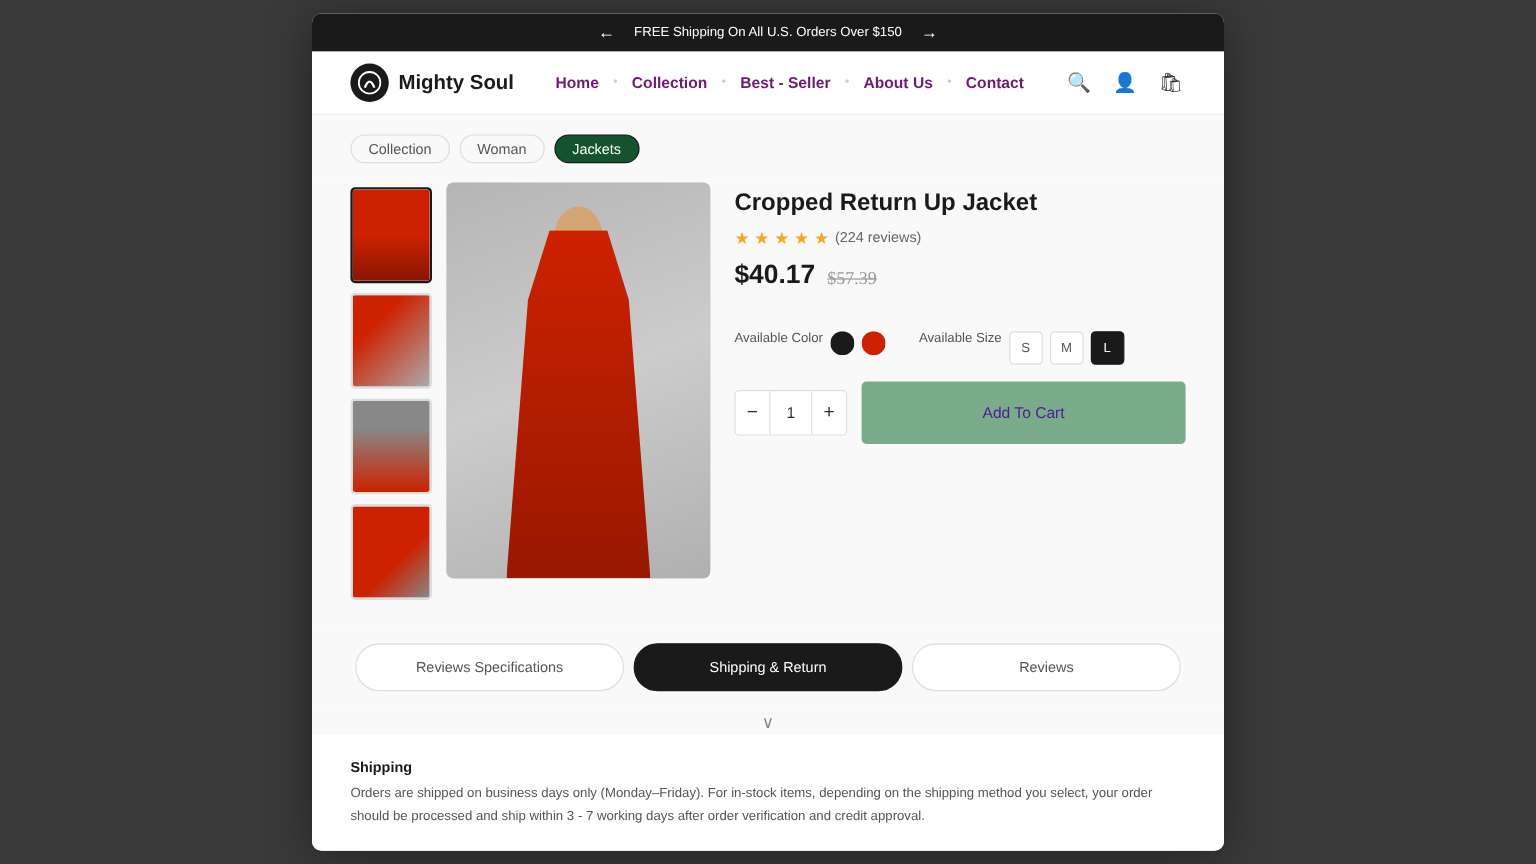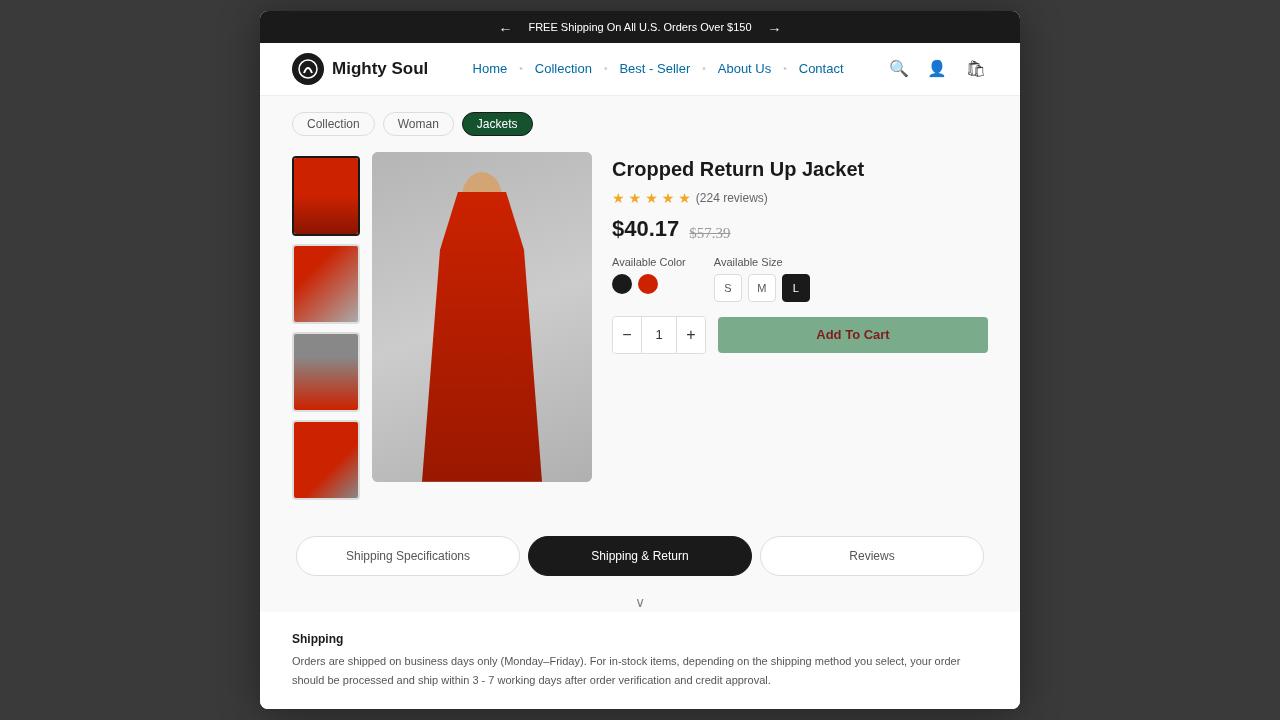--- a/index.html
+++ b/index.html
@@ -71,23 +71,24 @@
       color: #1a1a1a;
       text-align: center;
     }
     .nav {
       display: flex;
       align-items: center;
       gap: 6px;
     }
     .nav a {
       text-decoration: none;
-      color: #0369a1;
+      color: #701a75;
       font-size: 13px;
       padding: 4px 6px;
+      font-weight: bold;
     }
     .nav .dot {
       color: #ccc;
       font-size: 10px;
     }
     .header-icons {
       display: flex;
       align-items: center;
       gap: 14px;
     }
@@ -203,21 +204,21 @@
       font-size: 15px;
       color: #999;
       text-decoration: line-through;
       font-family: Liberation Serif, serif;
     }
     .options-row {
       display: flex;
       gap: 28px;
       margin-bottom: 14px;
     }
-    .option-group { display: flex; flex-direction: column; gap: 6px; }
+    .option-group { display: flex; flex-direction: row; gap: 6px; margin-top: 20px; }
     .option-label { font-size: 11px; color: #555; font-weight: 500; }
     .color-swatches { display: flex; gap: 6px; }
     .color-swatch {
       width: 20px;
       height: 20px;
       border-radius: 50%;
       cursor: pointer;
       border: 2px solid transparent;
     }
     .color-swatch.black { background: #1a1a1a; }
@@ -273,27 +274,27 @@
       text-align: center;
       border: none;
       border-left: 1px solid #ddd;
       border-right: 1px solid #ddd;
       font-size: 13px;
       color: #333;
       background: #fff;
     }
     .add-to-cart-btn {
       flex: 1;
-      height: 36px;
+      height: 52px;
       background: #7aab8a;
-      color: #7f1d1d;
+      color: #4c1d95;
       border: none;
       border-radius: 4px;
       font-size: 13px;
-      font-weight: 700;
+      font-weight: 400;
       cursor: pointer;
     }
     .description-section {}
     .desc-title { font-size: 13px; font-weight: 600; color: #1a1a1a; margin-bottom: 6px; }
     .desc-text { font-size: 11px; color: #555; line-height: 1.6; }
     .tabs-row {
       display: flex;
       gap: 0;
       padding: 12px 32px;
       background: #f9f9f9;
@@ -493,21 +494,21 @@
           <input class="qty-value" type="text" value="1" readonly="" style="">
           <button class="qty-btn">+</button>
         </div>
         <button class="add-to-cart-btn">Add To Cart</button>
       </div>
 
     </div>
   </div>
 
   <div class="tabs-row">
-    <button class="tab-item">Shipping Specifications</button>
+    <button class="tab-item">Reviews Specifications</button>
     <button class="tab-item active">Shipping &amp; Return</button>
     <button class="tab-item">Reviews</button>
   </div>
 
   <div class="chevron-down">
     <span>∨</span>
   </div>
 
   <div class="shipping-content">
     <p class="shipping-heading">Shipping</p>

